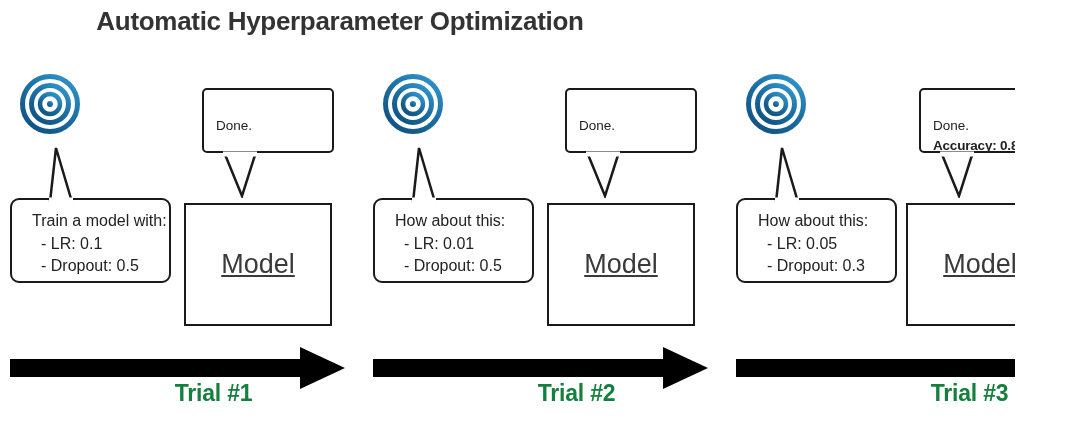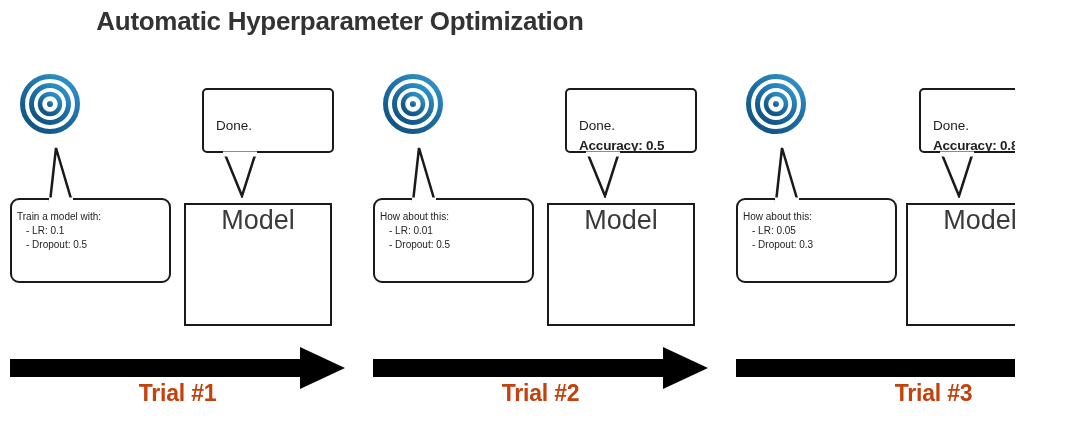--- a/index.html
+++ b/index.html
@@ -52,22 +52,22 @@
   }
   .target-icon svg { display: block; }
 
   
   .callout {
     position: absolute;
     box-sizing: border-box;
     border: 2.5px solid #1a1a1a;
     border-radius: 9px;
     background: #ffffff;
-    padding: 10px 10px 10px 5px;
-    font-size: 10px;
+    padding: 10px 10px 10px 20px;
+    font-size: 16px;
     line-height: 1.42;
     color: #222222;
     z-index: 2;
   }
   .callout .c-line { white-space: nowrap; }
   .callout .c-line.indent { padding-left: 9px; }
 
   
   .callout-tail {
     position: absolute;
@@ -96,40 +96,43 @@
   }
   .bubble-tail svg { display: block; }
 
   
   .model-box {
     position: absolute;
     box-sizing: border-box;
     border: 2.5px solid #1a1a1a;
     background: #ffffff;
     display: flex;
+    align-items: center;
     justify-content: center;
     font-size: 27px;
     color: #3a3a3a;
     z-index: 1;
+    text-decoration: underline;
   }
 
   
   .arrow {
     position: absolute;
   }
   .arrow svg { display: block; }
 
   
   .trial-label {
     position: absolute;
     font-size: 23px;
     font-weight: bold;
-    color: #c2410c;
+    color: #15803d;
     white-space: nowrap;
     letter-spacing: -0.2px;
+    margin-left: 36px;
   }
 </style>
 </head>
 <body>
 
 <div id="stage">
 
   <div class="page-title shifted">Automatic Hyperparameter Optimization</div>
 
   <div class="trial" style="left:0px; width:360px;">
@@ -215,21 +218,20 @@
     </div>
 
     <div class="callout" style="left:10px; top:198px; width:161px; height:85px;">
       <div class="c-line">How about this:</div>
       <div class="c-line indent">- LR: 0.01</div>
       <div class="c-line indent">- Dropout: 0.5</div>
     </div>
 
     <div class="bubble" style="left:202px; top:88px; width:132px; height:65px;">
       <div class="b-done">Done.</div>
-      <div class="b-acc">Accuracy: 0.5</div>
     </div>
 
     <div class="bubble-tail" style="left:218px; top:150px;">
       <svg width="50" height="48" viewBox="0 0 50 48">
         <path d="M6 2 L24 46 L38 2" fill="#ffffff" stroke="#1a1a1a" stroke-width="2.5" stroke-linejoin="miter"></path>
         <path d="M5 4 L39 4" stroke="#ffffff" stroke-width="5"></path>
       </svg>
     </div>
 
     <div class="model-box" style="left:184px; top:203px; width:148px; height:123px;">

